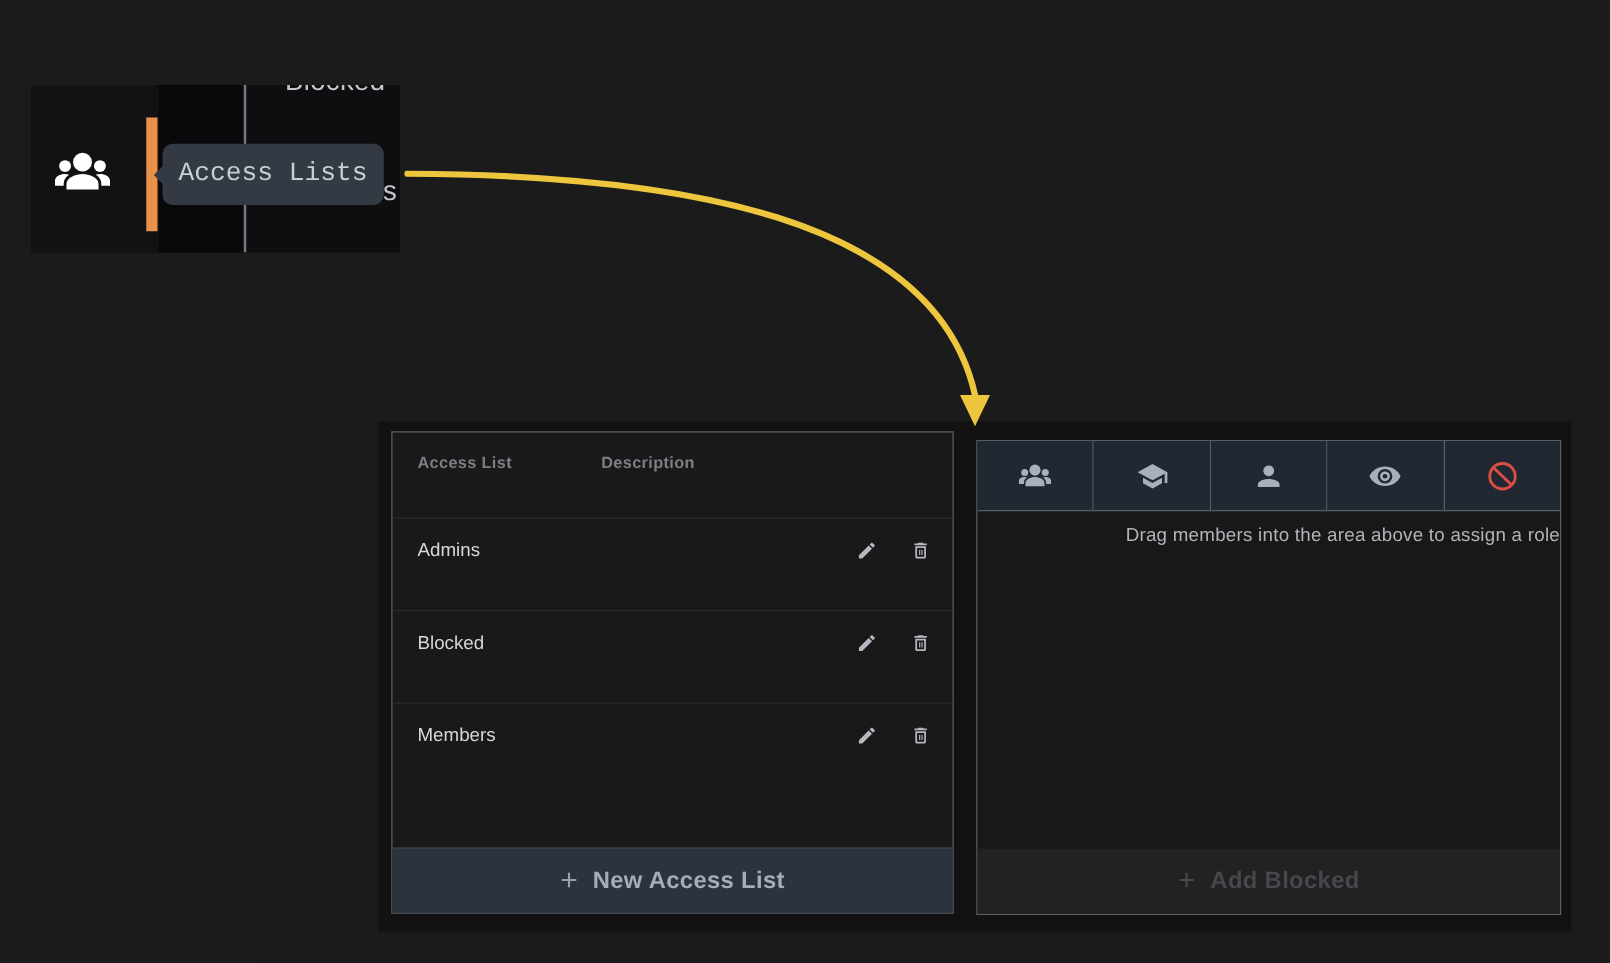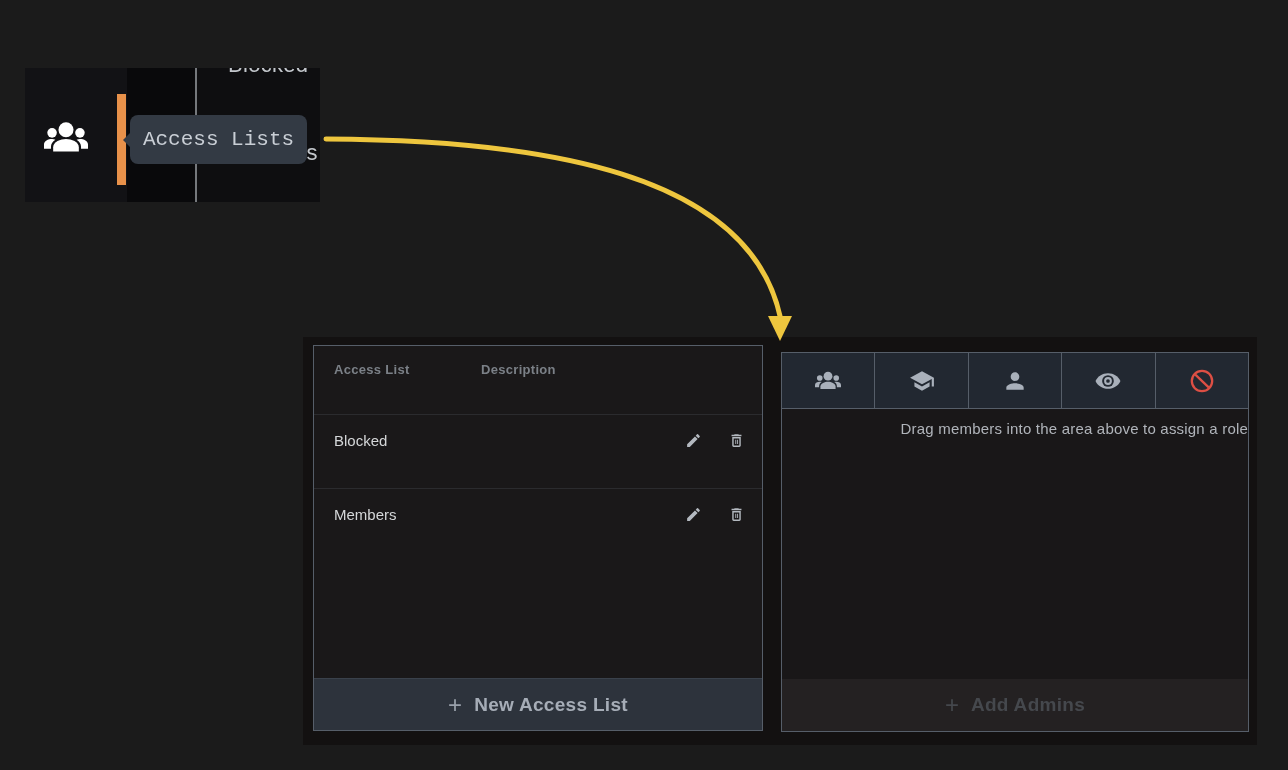--- a/index.html
+++ b/index.html
@@ -200,20 +200,33 @@
 </svg>
 
 <div class="panels-container">
 
   <div class="panel left-panel">
     <div class="table-header">
       <span class="th-name">Access List</span>
       <span>Description</span>
     </div>
 
+    <div class="table-row">
+      <span class="row-name">Admins</span>
+      <span class="row-desc"></span>
+      <span class="row-actions">
+        <svg class="action-icon" viewBox="0 0 24 24">
+            <path fill="currentColor" d="M3 17.25V21h3.75L17.81 9.94l-3.75-3.75L3 17.25zM20.71 7.04c.39-.39.39-1.02 0-1.41l-2.34-2.34a1 1 0 0 0-1.41 0l-1.83 1.83 3.75 3.75 1.83-1.83z"></path>
+          </svg>
+        <svg class="action-icon" viewBox="0 0 24 24">
+            <path fill="currentColor" d="M15.5 4l-1-1h-5l-1 1H5v2h14V4h-3.5zM6 19c0 1.1.9 2 2 2h8c1.1 0 2-.9 2-2V7H6v12zM8 9h8v10H8V9z"></path>
+            <path fill="currentColor" d="M10.3 11h1.3v6h-1.3zM12.9 11h1.3v6h-1.3z"></path>
+          </svg>
+      </span>
+    </div>
 
     <div class="table-row">
       <span class="row-name">Blocked</span>
       <span class="row-desc"></span>
       <span class="row-actions">
         <svg class="action-icon" viewBox="0 0 24 24">
             <path fill="currentColor" d="M3 17.25V21h3.75L17.81 9.94l-3.75-3.75L3 17.25zM20.71 7.04c.39-.39.39-1.02 0-1.41l-2.34-2.34a1 1 0 0 0-1.41 0l-1.83 1.83 3.75 3.75 1.83-1.83z"></path>
           </svg>
         <svg class="action-icon" viewBox="0 0 24 24">
             <path fill="currentColor" d="M15.5 4l-1-1h-5l-1 1H5v2h14V4h-3.5zM6 19c0 1.1.9 2 2 2h8c1.1 0 2-.9 2-2V7H6v12zM8 9h8v10H8V9z"></path>
@@ -281,16 +294,16 @@
         </svg>
       </div>
     </div>
 
     <div class="drop-hint">Drag members into the area above to assign a role</div>
 
     <div class="panel-spacer"></div>
 
     <button class="add-members-btn">
       <span class="plus">+</span>
-      <span class="lbl">Add Admins</span>
+      <span class="lbl">Add Blocked</span>
     </button>
   </div>
 </div>
 
 </body></html>

